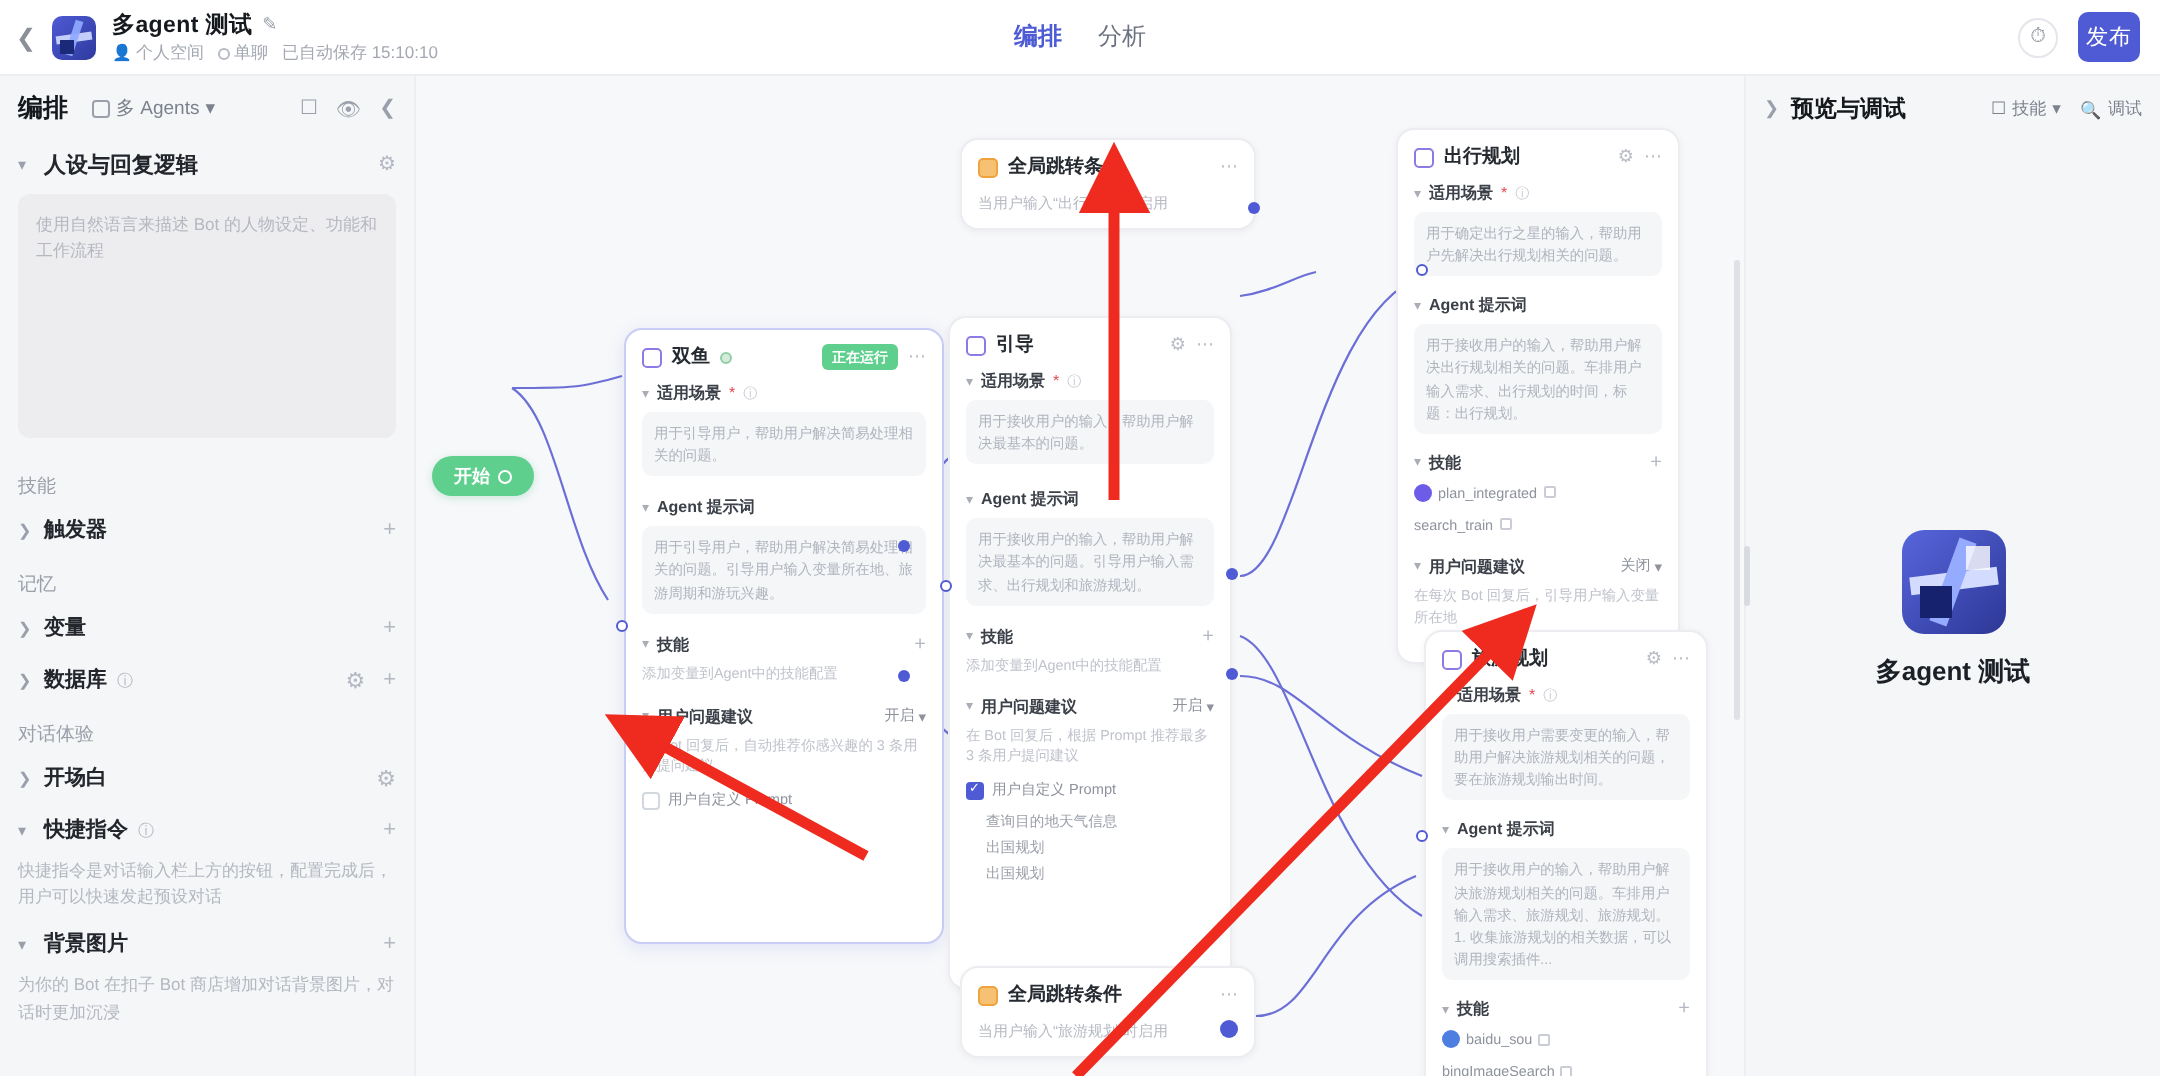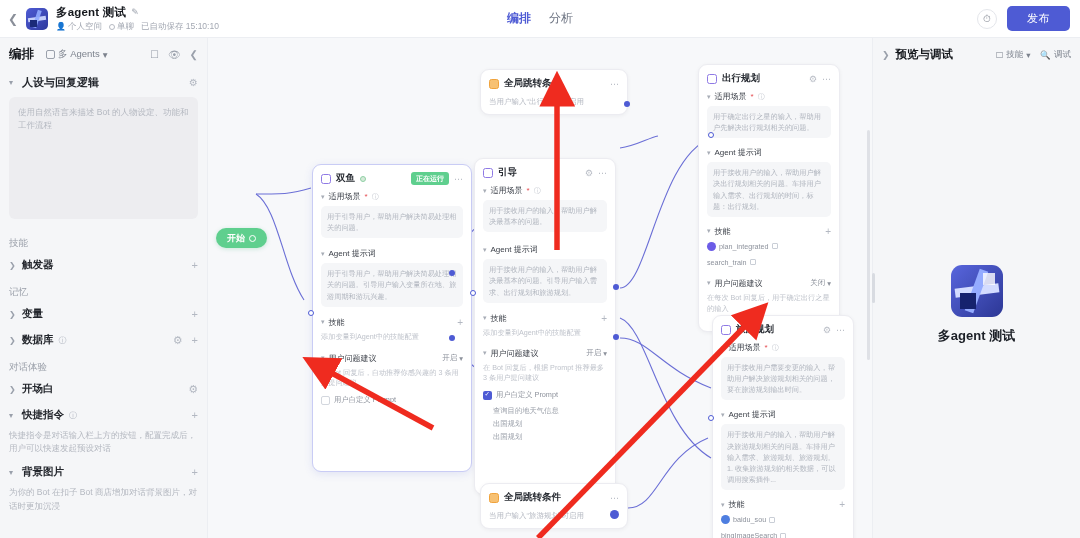--- a/index.html
+++ b/index.html
@@ -28,21 +28,21 @@
   .hdr-sub { display:flex; align-items:center; gap:7px; margin-top:1px; font-size:8.5px; color:#a3a8b2; }
   .hdr-sub span { display:flex; align-items:center; gap:2px; white-space:nowrap;}
   .dot-ic { width:6px; height:6px; border-radius:50%; border:1px solid #b6bac3; display:inline-block; }
   .person-ic { font-size:8px; }
   .hdr-tabs { position:absolute; left:50%; transform:translateX(-50%); display:flex; gap:18px; height:100%; align-items:center; }
   .hdr-tab { font-size:12px; color:#6b7280; cursor:pointer; font-weight:500;}
   .hdr-tab.active { color:#4e5bd4; font-weight:700; }
   .hdr-right { margin-left:auto; display:flex; align-items:center; gap:10px; padding-right:10px; }
   .ic-btn { width:20px; height:20px; border-radius:50%; border:1px solid #e4e6eb; display:flex;
             align-items:center; justify-content:center; color:#8a8f99; font-size:10px; cursor:pointer; background:#fff;}
-  .publish-btn { background:#4e5bd4; color:#fff; border-radius:5px; font-size:11px; padding:5px 20px;
+  .publish-btn { background:#4e5bd4; color:#fff; border-radius:5px; font-size:11px; padding:5px 4px;
                  cursor:pointer; font-weight:500; letter-spacing:.5px;}
 
   
   .body { flex:1; display:flex; min-height:0; position:relative; }
 
   
   .sidebar { width:208px; flex:0 0 208px; background:#f5f6f8; border-right:1px solid #eceef2;
              display:flex; flex-direction:column; overflow:hidden; position:relative; }
   .sb-top { display:flex; align-items:center; padding:8px 9px 6px; gap:6px; }
   .sb-title { font-size:12.5px; font-weight:700; color:#15181d; }
@@ -77,21 +77,21 @@
   .n-sq.orange { border-color:#f0a33c; background:#f7c173; }
   .n-title { font-size:9.5px; font-weight:700; color:#262a31; }
   .n-head .tail { margin-left:auto; display:flex; align-items:center; gap:5px; color:#b9bdc6; font-size:9px;}
   .n-badge { background:#5fcf8e; color:#fff; font-size:7px; border-radius:3px; padding:1.5px 5px; font-weight:700;}
   .g-dot { width:6px; height:6px; border-radius:50%; background:#d6ead9; border:1px solid #8fd0a5;}
   .n-desc { font-size:7.5px; color:#b6bac3; line-height:1.5; }
 
   .sub { margin-top:4px; }
   .sub-h { display:flex; align-items:center; gap:4px; }
   .sub-h .chev { color:#a8adb6; font-size:7px; }
-  .sub-h .nm { font-size:8px; font-weight:400; color:#3c4049; }
+  .sub-h .nm { font-size:8px; font-weight:700; color:#3c4049; }
   .sub-h .req { color:#e5484d; font-size:8px; }
   .sub-h .q { color:#c3c7cf; font-size:7px; }
   .sub-h .right { margin-left:auto; font-size:7.5px; color:#8d929c; display:flex; align-items:center; gap:2px;}
   .sub-h .plus { margin-left:auto; color:#b3b8c2; font-size:10px; }
   .sub-box { background:#f5f6f8; border-radius:5px; margin-top:4px; padding:5px 6px; }
   .sub-box p { font-size:7.2px; color:#b0b5be; line-height:1.55; }
   .sub-note { font-size:7.2px; color:#bfc3cb; line-height:1.5; margin-top:4px; }
 
   .chips { display:flex; gap:7px; margin-top:5px; align-items:center; flex-wrap:wrap;}
   .chip { display:flex; align-items:center; gap:3px; font-size:7.2px; color:#8d929c; }
@@ -476,21 +476,21 @@
 
         <div class="sub" style="margin-top:11px">
           <div class="sub-h">
             <span class="chev">▾</span>
             <span class="nm">用户问题建议</span>
             <span class="right">
               <em style="font-style:normal">关闭</em>
               <em style="font-style:normal">▾</em>
             </span>
           </div>
-          <div class="sub-note">在每次 Bot 回复后，用于确定出行之星的输入</div>
+          <div class="sub-note">在每次 Bot 回复后，引导用户输入变量所在地</div>
         </div>
       </div>
       <div class="port hollow" style="left:500px; top:94px;"></div>
 
       <div class="node" style="left:504px; top:277px; width:142px; height:261px; overflow:hidden;">
         <div class="n-head">
           <i class="n-sq"></i>
           <span class="n-title">旅游规划</span>
           <span class="tail">
             <span>⚙</span>

